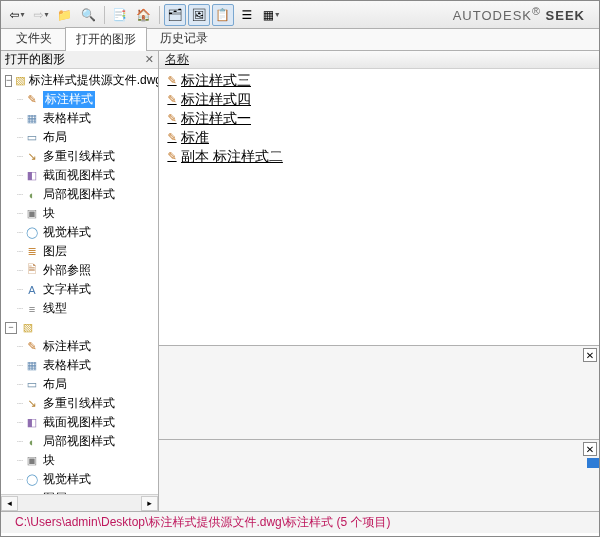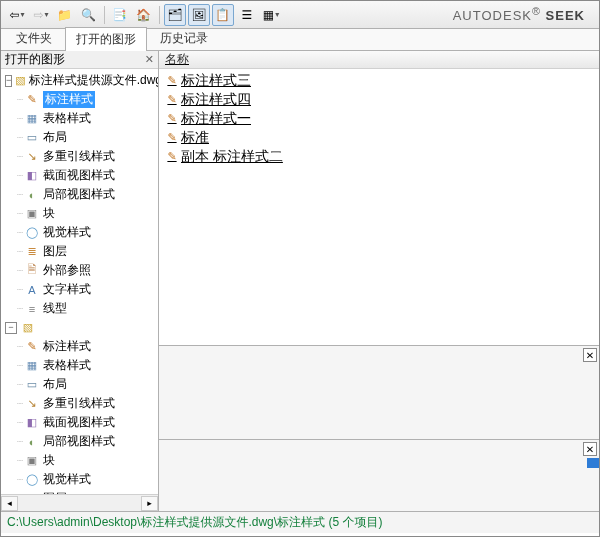--- a/index.html
+++ b/index.html
@@ -33,21 +33,21 @@
 .list-header { height: 18px; background: linear-gradient(#fafafa,#e8e8e8); border-bottom: 1px solid #d0d0d0; display: flex; align-items: center; padding-left: 6px; font-size: 12px; color: #333; }
 .list { flex: 1; overflow: auto; padding: 2px 0; }
 .list-item { display: flex; align-items: center; height: 19px; padding-left: 4px; cursor: pointer; }
 .list-item .licon { width: 18px; display: inline-flex; align-items: center; justify-content: center; font-size: 11px; }
 .list-item .ltext { font-size: 14px; }
 .preview-pane { height: 94px; border-top: 1px solid #b0b0b0; background: #f5f5f5; position: relative; }
 .preview-pane .close { position: absolute; right: 2px; top: 2px; width: 14px; height: 14px; border: 1px solid #888; background: #fff; font-size: 10px; display: flex; align-items: center; justify-content: center; cursor: pointer; }
 .detail-pane { height: 72px; border-top: 1px solid #b0b0b0; background: #f5f5f5; position: relative; }
 .detail-pane .close { position: absolute; right: 2px; top: 2px; width: 14px; height: 14px; border: 1px solid #888; background: #fff; font-size: 10px; display: flex; align-items: center; justify-content: center; cursor: pointer; }
 .detail-pane .blue-tag { position: absolute; right: 0; top: 18px; width: 12px; height: 10px; background: #2e7cd6; }
-.status { height: 22px; border-top: 1px solid #b0b0b0; background: #f4f4f4; display: flex; align-items: center; padding: 0 6px; font-size: 12px; color: #15803d; }
+.status { height: 22px; border-top: 1px solid #b0b0b0; background: #f4f4f4; display: flex; align-items: center; padding: 0 14px; font-size: 12px; color: #be185d; }
 .ic-dwg { color: #c9a22e; }
 .ic-dim { color: #c27829; }
 .ic-table { color: #6a8fb5; }
 .ic-layout { color: #6d8da8; }
 .ic-mleader { color: #b78538; }
 .ic-section { color: #8f6db0; }
 .ic-detail { color: #7a9c5e; }
 .ic-block { color: #7d7d7d; }
 .ic-visual { color: #5d9cc9; }
 .ic-layer { color: #c98b3f; }

